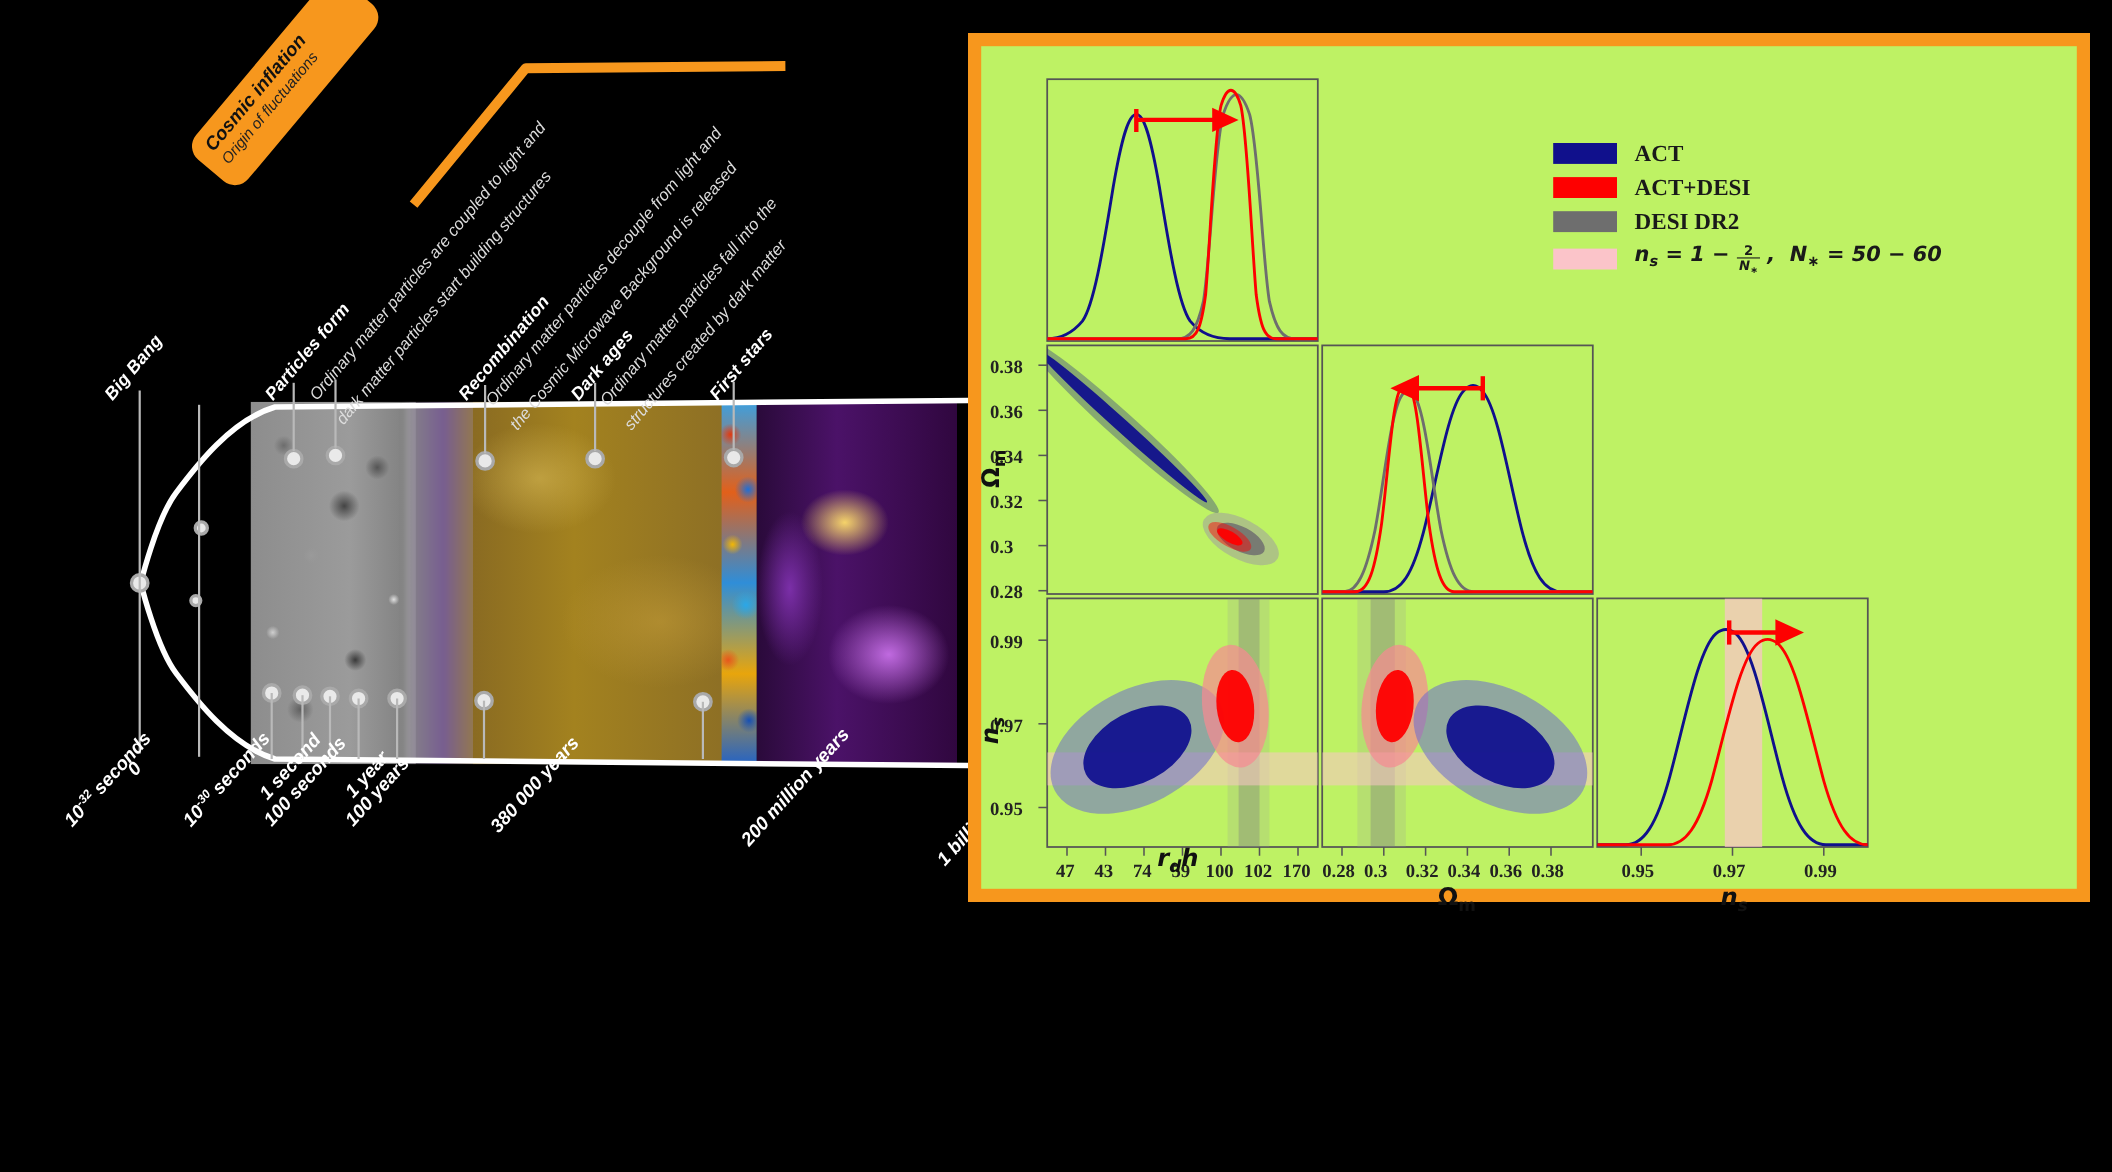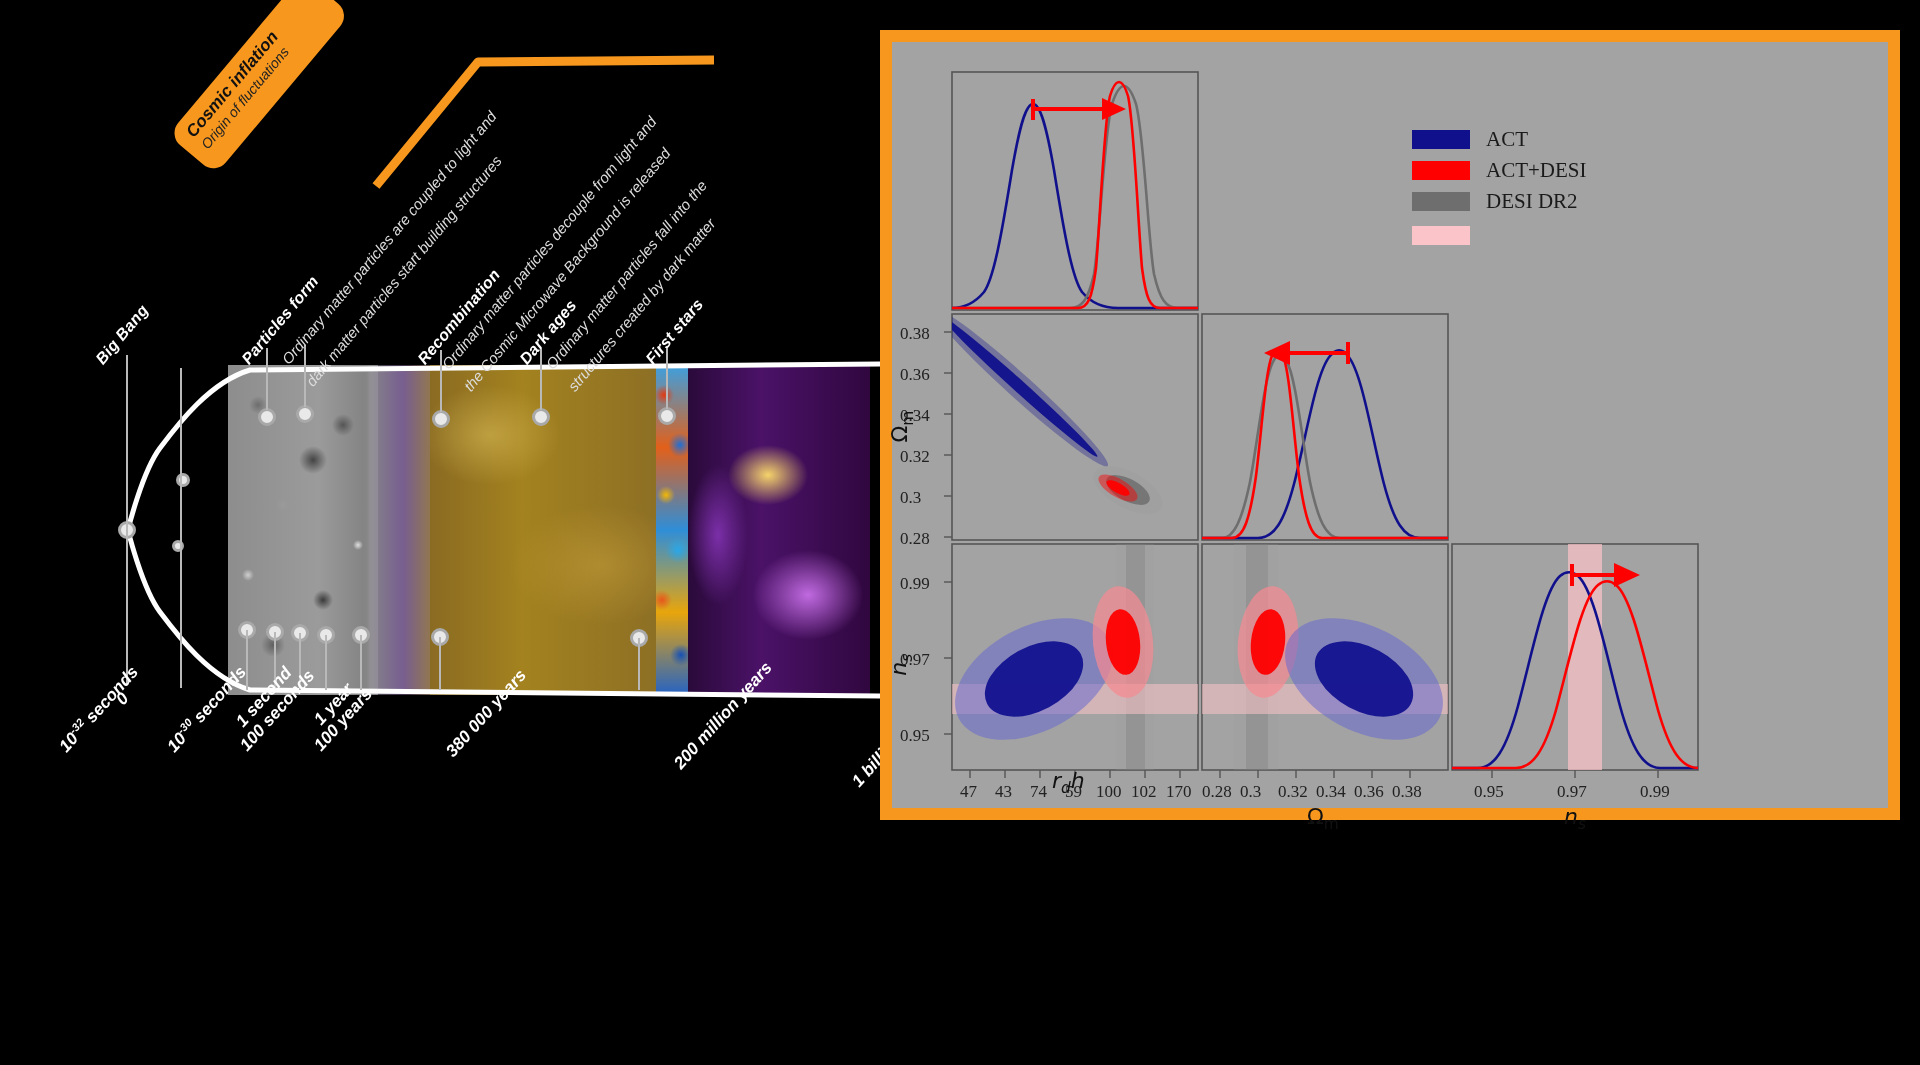--- a/index.html
+++ b/index.html
@@ -67,21 +67,21 @@
            border-radius:16px;transform:rotate(-50deg);transform-origin:left top;
            box-shadow:0 0 0 0 rgba(0,0,0,0);}
   .callout .c-inner{transform:rotate(0deg);padding:7px 14px;box-sizing:border-box;}
   .callout .c-title{font-weight:bold;font-style:italic;font-size:17px;color:#111;white-space:nowrap;}
   .callout .c-sub{font-style:italic;font-size:14px;color:#222;white-space:nowrap;}
   .callout-leader{position:absolute;left:370px;top:52px;width:350px;height:140px;pointer-events:none;}
 
   
   #figure-panel{position:absolute;left:880px;top:30px;width:1020px;height:790px;
                 background:#F7971D;padding:12px;box-sizing:border-box;}
-  #figure-inner{width:100%;height:100%;background:#a3a3a3;position:relative;}
+  #figure-inner{width:100%;height:100%;background:#bef264;position:relative;font-weight:bold;}
 
   .legend{position:absolute;left:520px;top:85px;}
   .legend-row{display:flex;align-items:center;margin-bottom:7px;height:24px;}
   .legend-swatch{width:58px;height:19px;margin-right:16px;flex:0 0 auto;}
   .legend-label{font-family:"Liberation Serif",serif;font-size:21px;color:#1a1a1a;white-space:nowrap;}
   .legend-label.math{font-family:"DejaVu Sans",sans-serif;font-size:19px;font-style:italic;}
   .frac{display:inline-block;vertical-align:-0.45em;text-align:center;font-style:normal;}
   .frac .num{display:block;font-size:12px;line-height:1.05;border-bottom:1px solid #1a1a1a;padding:0 2px;}
   .frac .den{display:block;font-size:12px;line-height:1.05;padding:0 2px;}
   sub{font-size:.7em;}
@@ -236,20 +236,23 @@
       <div class="legend-row">
         <span class="legend-swatch" style="background:#fe0000;"></span>
         <span class="legend-label">ACT+DESI</span>
       </div>
       <div class="legend-row">
         <span class="legend-swatch" style="background:#6e6e6e;"></span>
         <span class="legend-label">DESI DR2</span>
       </div>
       <div class="legend-row" style="height:30px;">
         <span class="legend-swatch" style="background:#fbc4c9;"></span>
+        <span class="legend-label math">
+          <i>n</i><sub>s</sub><span> = 1 − </span><span class="frac"><span class="num">2</span><span class="den"><i>N</i><sub>∗</sub></span></span> ,&nbsp; <i>N</i><sub>∗</sub> = 50 − 60
+        </span>
       </div>
     </div>
 
     <svg style="position:absolute;left:0;top:0;width:996px;height:766px;" viewBox="0 0 996 766">
 
       <defs>
         <clipPath id="cp00">
             <rect x="60" y="30" width="246" height="238"></rect>
           </clipPath>
         <clipPath id="cp10">

